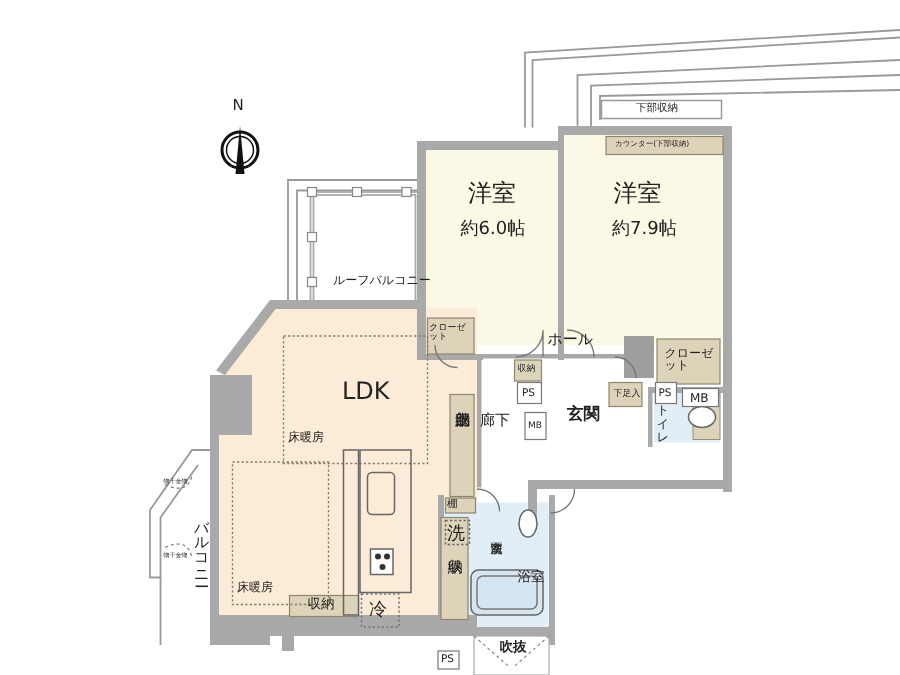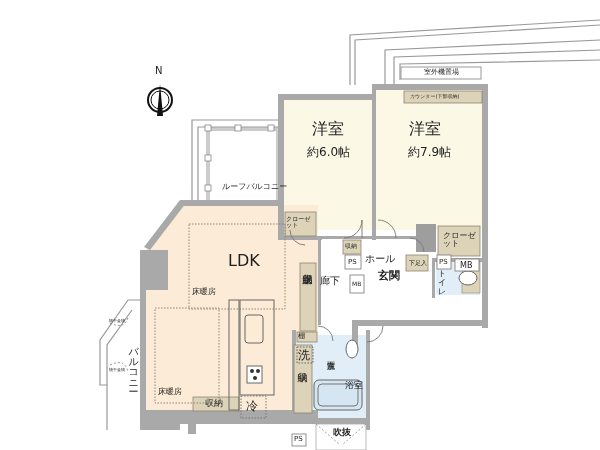--- a/index.html
+++ b/index.html
@@ -174,29 +174,29 @@
 
 <span class="lbl" style="left:155px;top:66px;font-size:10px;">N</span>
 
 <span class="lbl" style="left:312px;top:121px;font-size:16px;">洋室</span>
 <span class="lbl" style="left:307px;top:146px;font-size:12px;">約6.0帖</span>
 
 <span class="lbl" style="left:409px;top:121px;font-size:16px;">洋室</span>
 <span class="lbl" style="left:408px;top:146px;font-size:12px;">約7.9帖</span>
 
 <span class="lbl" style="left:228px;top:253px;font-size:16px;text-align:center;">LDK</span>
-<span class="lbl" style="left:365px;top:222px;font-size:10px;margin-top:32px;">ホール</span>
+<span class="lbl" style="left:365px;top:222px;font-size:10px;">ホール</span>
 <span class="lbl" style="left:320px;top:276px;font-size:10px;">廊下</span>
 <span class="lbl" style="left:378px;top:270px;font-size:11px;font-weight:bold;">玄関</span>
 <span class="lbl vt" style="left:326px;top:355px;font-size:8px;">洗面室</span>
 <span class="lbl" style="left:345px;top:381px;font-size:9px;">浴室</span>
 <span class="lbl vt" style="left:437px;top:264px;font-size:8px;">トイレ</span>
 <span class="lbl" style="left:222px;top:183px;font-size:8px;">ルーフバルコニー</span>
 <span class="lbl vt" style="left:128px;top:340px;font-size:10px;">バルコニー</span>
-<span class="lbl" style="left:424px;top:69px;font-size:7px;">室外機置場</span>
+<span class="lbl" style="left:424px;top:69px;font-size:7px;">下部収納</span>
 <span class="lbl" style="left:333px;top:428px;font-size:9px;font-weight:bold;">吹抜</span>
 
 <span class="lbl" style="left:286px;top:216px;font-size:6px;width:28px;white-space:normal;">クローゼット</span>
 <span class="lbl" style="left:443px;top:232px;font-size:8px;width:34px;white-space:normal;">クローゼット</span>
 <span class="lbl" style="left:410px;top:94px;font-size:5px;">カウンター(下部収納)</span>
 <span class="lbl vt" style="left:302px;top:266px;font-size:10px;">上部収納</span>
 <span class="lbl vt" style="left:297px;top:364px;font-size:10px;">収納</span>
 <span class="lbl" style="left:205px;top:399px;font-size:9px;">収納</span>
 <span class="lbl" style="left:345px;top:243px;font-size:6px;">収納</span>
 <span class="lbl" style="left:409px;top:260px;font-size:6px;">下足入</span>

